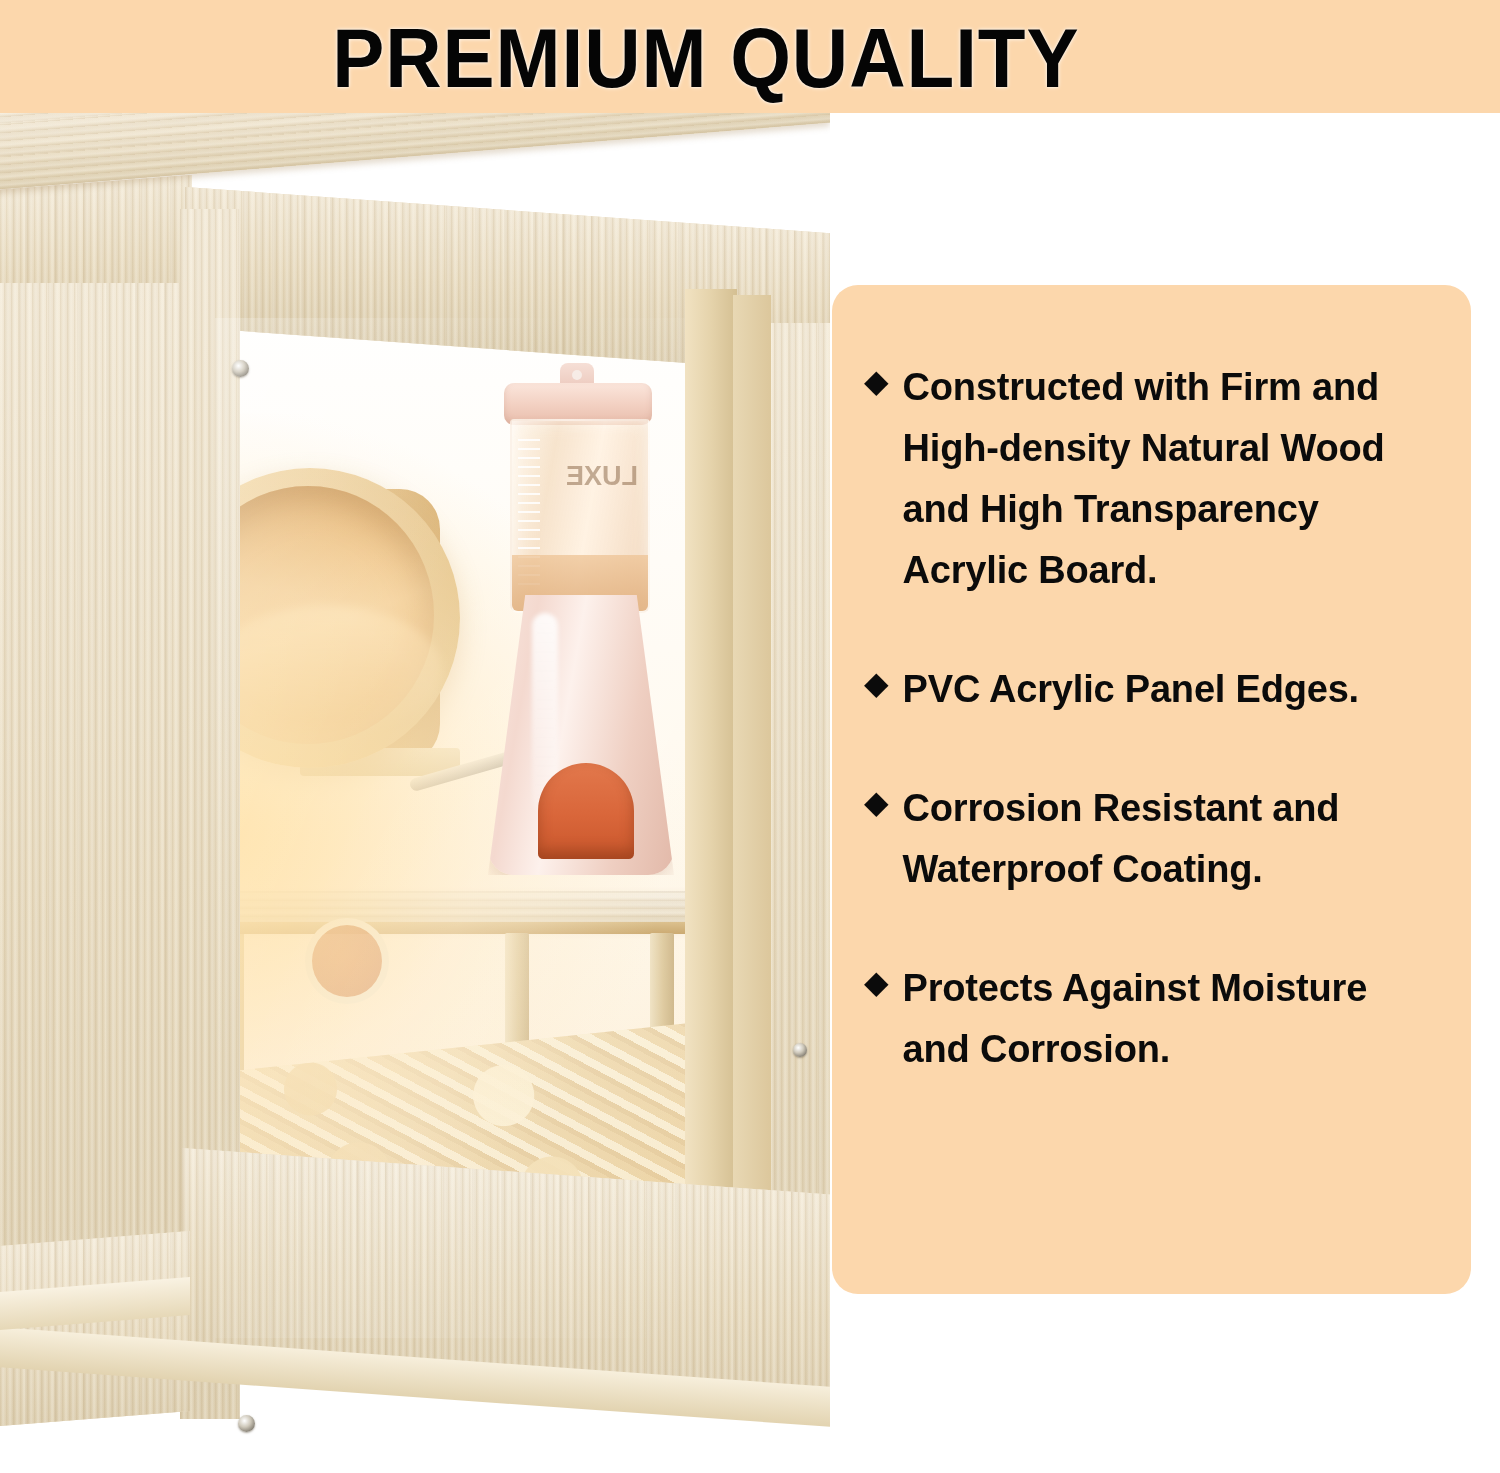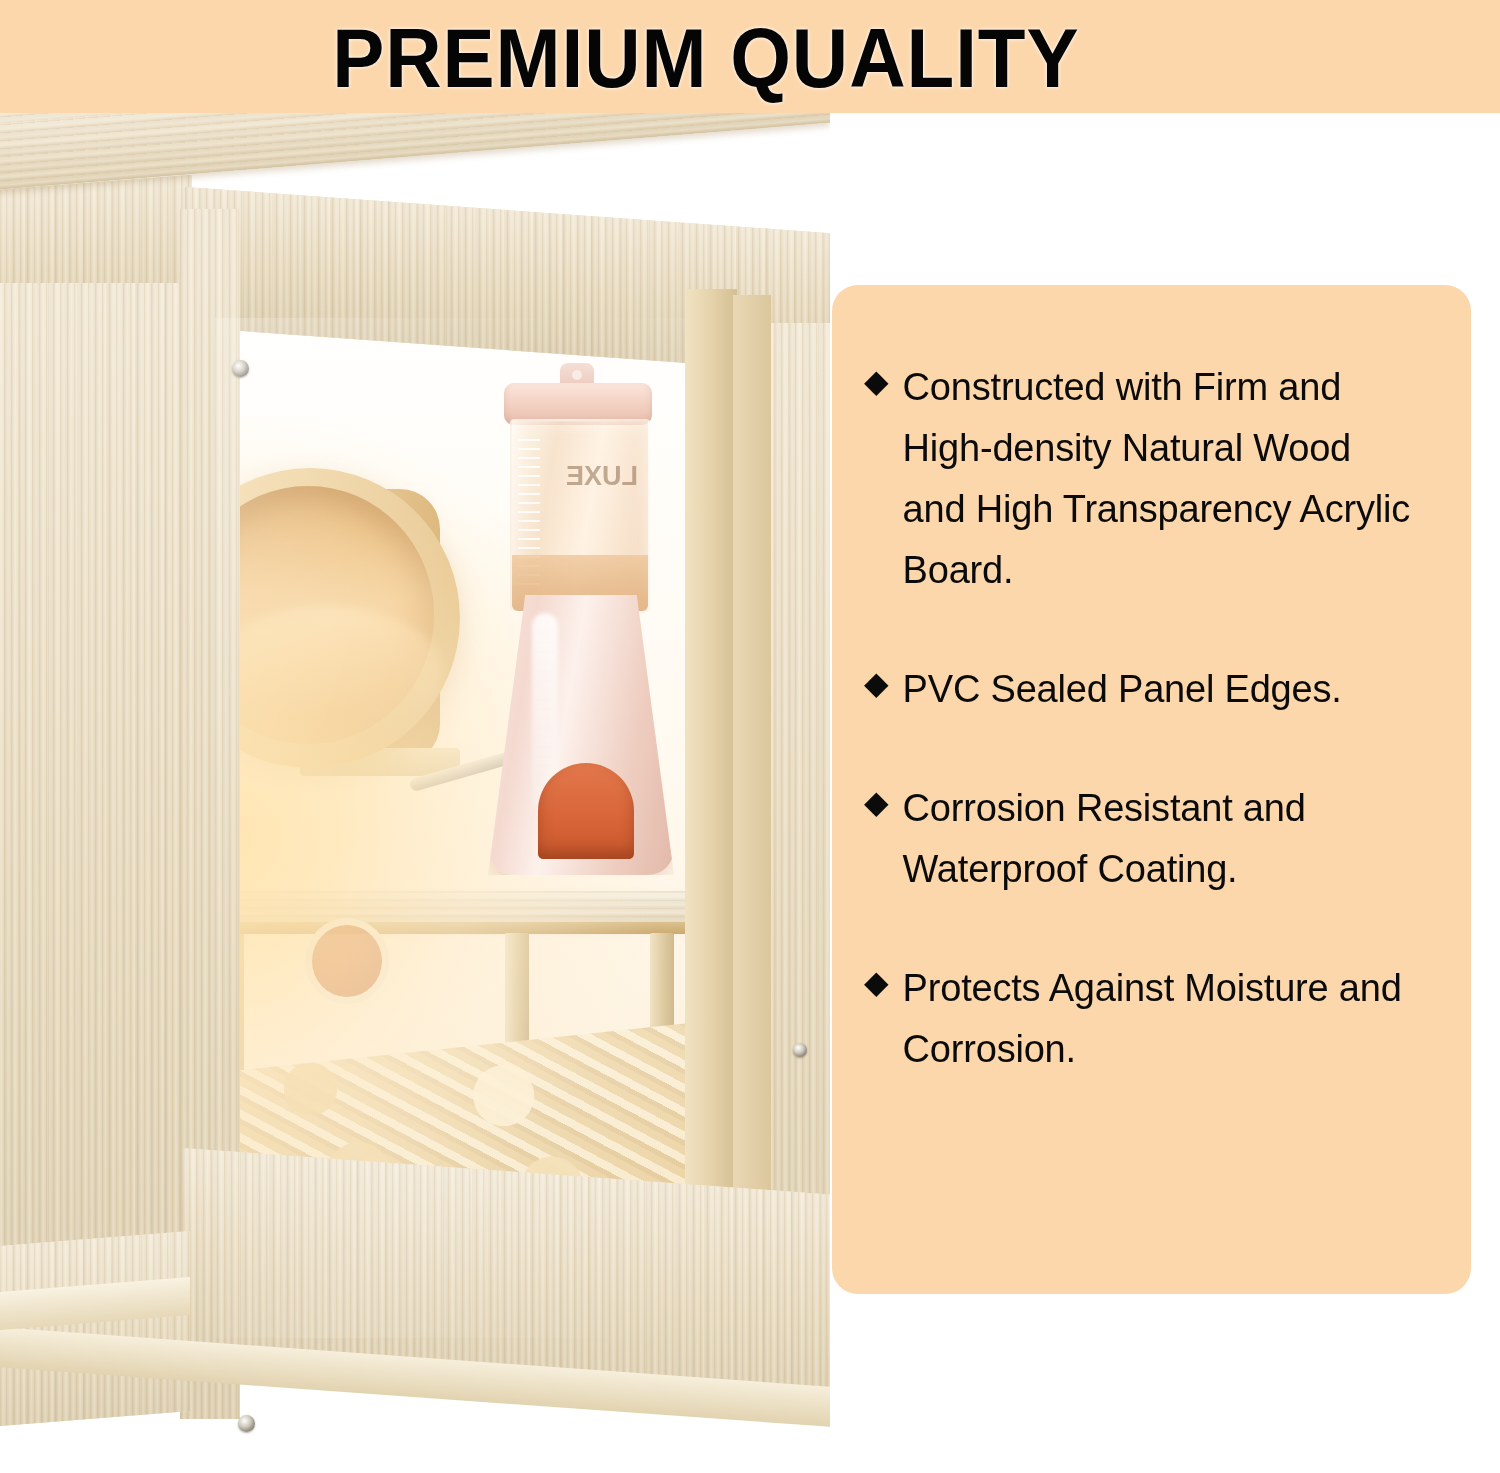--- a/index.html
+++ b/index.html
@@ -327,21 +327,21 @@
     margin-bottom:58px;
   }
   .bullet-item:last-child{margin-bottom:0;}
   .diamond{
     flex:0 0 auto;
     font-size:32px;line-height:47px;color:#0b0b0b;
     margin-right:14px;margin-top:1px;
   }
   .bullet-text{
     font-family:"Liberation Sans", sans-serif;
-    font-weight:normal;
+    font-weight:bold;
     font-size:38px;
     line-height:61px;
     color:#0b0b0b;
     letter-spacing:-0.2px;
     max-width:520px;
   }
 </style>
 </head>
 <body>
 
@@ -428,21 +428,21 @@
 <div class="features-panel">
   <ul class="bullet-list">
 
     <li class="bullet-item">
       <span class="diamond">◆</span>
       <span class="bullet-text">Constructed with Firm and High-density Natural Wood and High Transparency Acrylic Board.</span>
     </li>
 
     <li class="bullet-item">
       <span class="diamond">◆</span>
-      <span class="bullet-text">PVC Sealed Panel Edges.</span>
+      <span class="bullet-text">PVC Acrylic Panel Edges.</span>
     </li>
 
     <li class="bullet-item">
       <span class="diamond">◆</span>
       <span class="bullet-text">Corrosion Resistant and Waterproof Coating.</span>
     </li>
 
     <li class="bullet-item">
       <span class="diamond">◆</span>
       <span class="bullet-text">Protects Against Moisture and Corrosion.</span>

